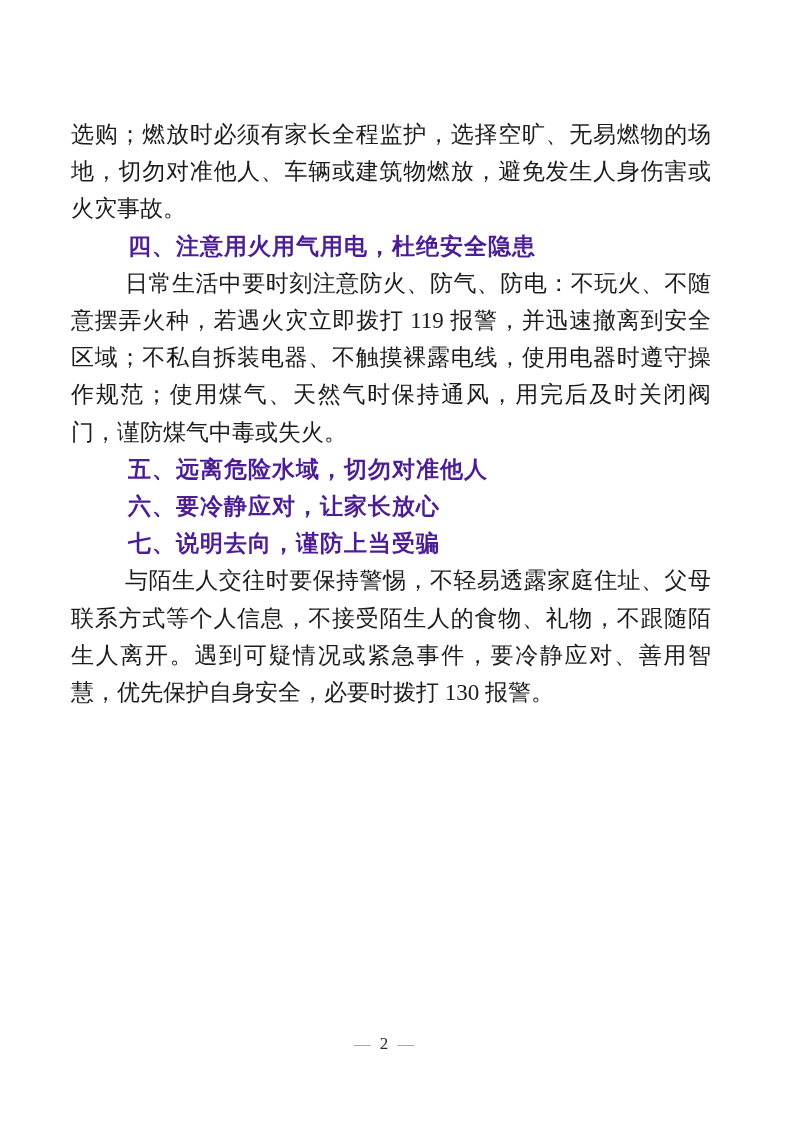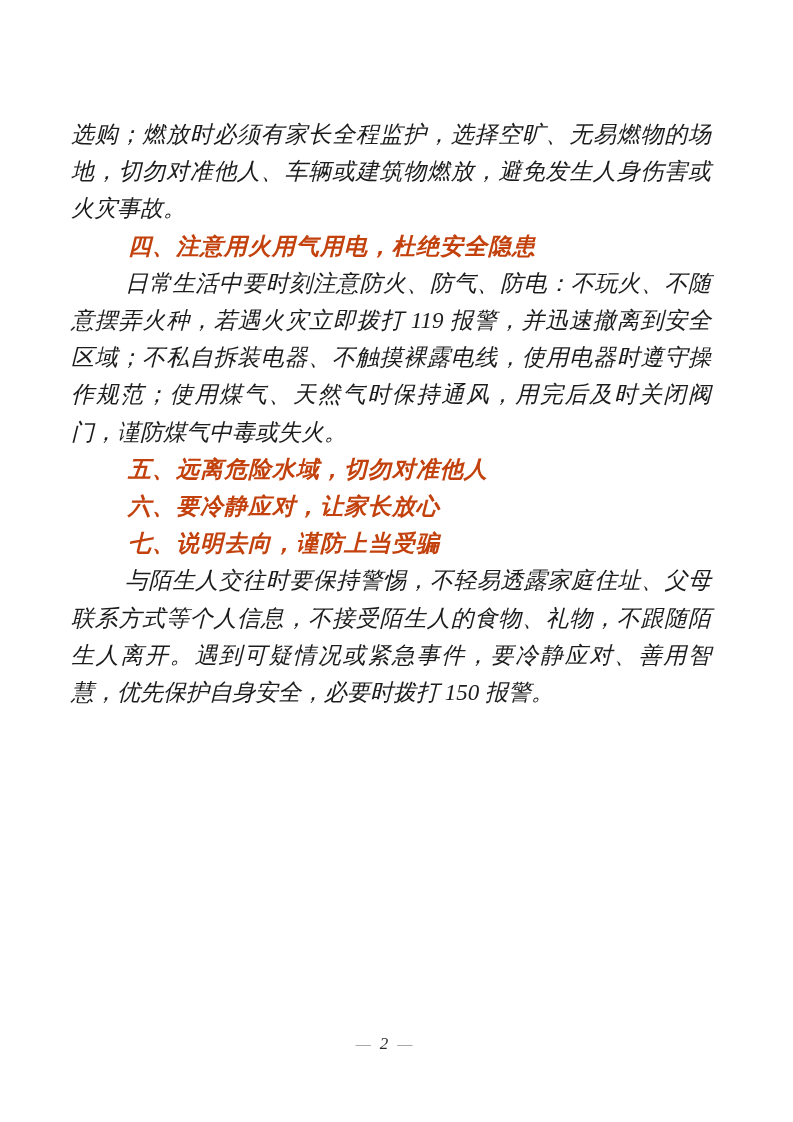--- a/index.html
+++ b/index.html
@@ -8,21 +8,20 @@
     background: #ffffff;
   }
   .page {
     position: relative;
     width: 768px;
     height: 1122px;
     background: #ffffff;
     overflow: hidden;
     font-family: "Liberation Serif", "DejaVu Serif", serif;
     color: #1c1c1c;
-    font-style: italic;
   }
   .content {
     position: absolute;
     left: 71px;
     top: 116px;
     width: 640px;
   }
   .para {
     margin: 0;
     font-size: 23px;
@@ -36,21 +35,21 @@
     text-indent: 0;
   }
   .heading {
     margin: 0;
     font-size: 23px;
     line-height: 37.2px;
     font-weight: bold;
     font-family: "Liberation Sans", "DejaVu Sans", sans-serif;
     text-indent: 57px;
     letter-spacing: 1px;
-    color: #c2410c;
+    color: #4c1d95;
   }
   .footer {
     position: absolute;
     top: 1033px;
     left: 0;
     width: 100%;
     text-align: center;
     font-size: 17px;
     line-height: 22px;
     color: #2a2a2a;
@@ -69,19 +68,19 @@
 <body>
 
 <main class="page">
   <section class="content">
     <p class="para no-indent">选购；燃放时必须有家长全程监护，选择空旷、无易燃物的场地，切勿对准他人、车辆或建筑物燃放，避免发生人身伤害或火灾事故。</p>
     <h2 class="heading">四、注意用火用气用电，杜绝安全隐患</h2>
     <p class="para">日常生活中要时刻注意防火、防气、防电：不玩火、不随意摆弄火种，若遇火灾立即拨打 119 报警，并迅速撤离到安全区域；不私自拆装电器、不触摸裸露电线，使用电器时遵守操作规范；使用煤气、天然气时保持通风，用完后及时关闭阀门，谨防煤气中毒或失火。</p>
     <h2 class="heading">五、远离危险水域，切勿对准他人</h2>
     <h2 class="heading">六、要冷静应对，让家长放心</h2>
     <h2 class="heading">七、说明去向，谨防上当受骗</h2>
-    <p class="para">与陌生人交往时要保持警惕，不轻易透露家庭住址、父母联系方式等个人信息，不接受陌生人的食物、礼物，不跟随陌生人离开。遇到可疑情况或紧急事件，要冷静应对、善用智慧，优先保护自身安全，必要时拨打 150 报警。</p>
+    <p class="para">与陌生人交往时要保持警惕，不轻易透露家庭住址、父母联系方式等个人信息，不接受陌生人的食物、礼物，不跟随陌生人离开。遇到可疑情况或紧急事件，要冷静应对、善用智慧，优先保护自身安全，必要时拨打 130 报警。</p>
   </section>
 
   <footer class="footer">
     <span class="dash">—</span><span class="num">2</span><span class="dash">—</span>
   </footer>
 </main>
 
 </body></html>

